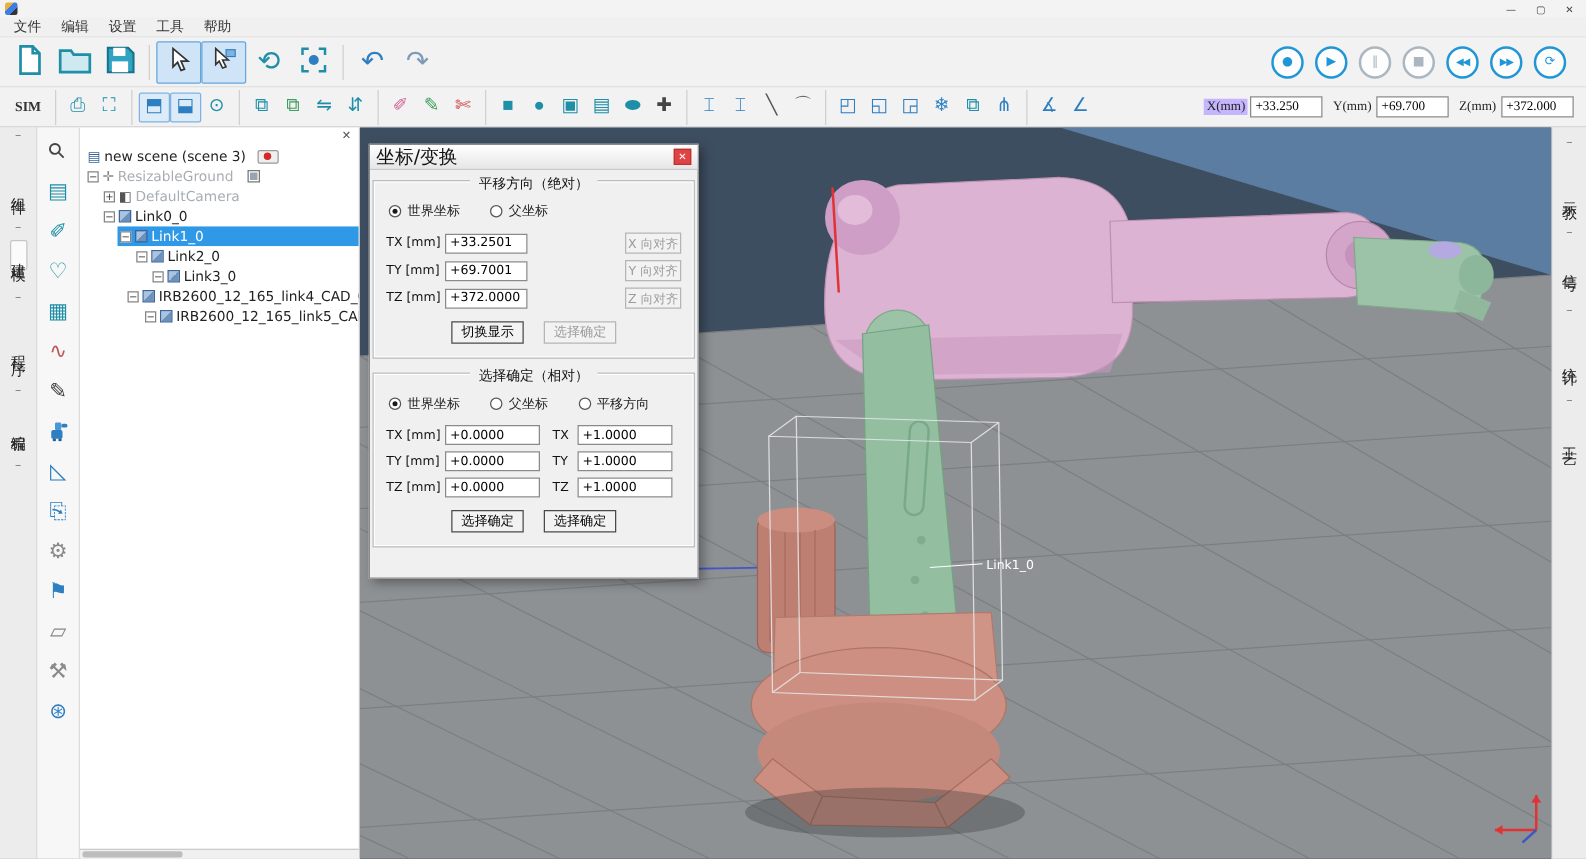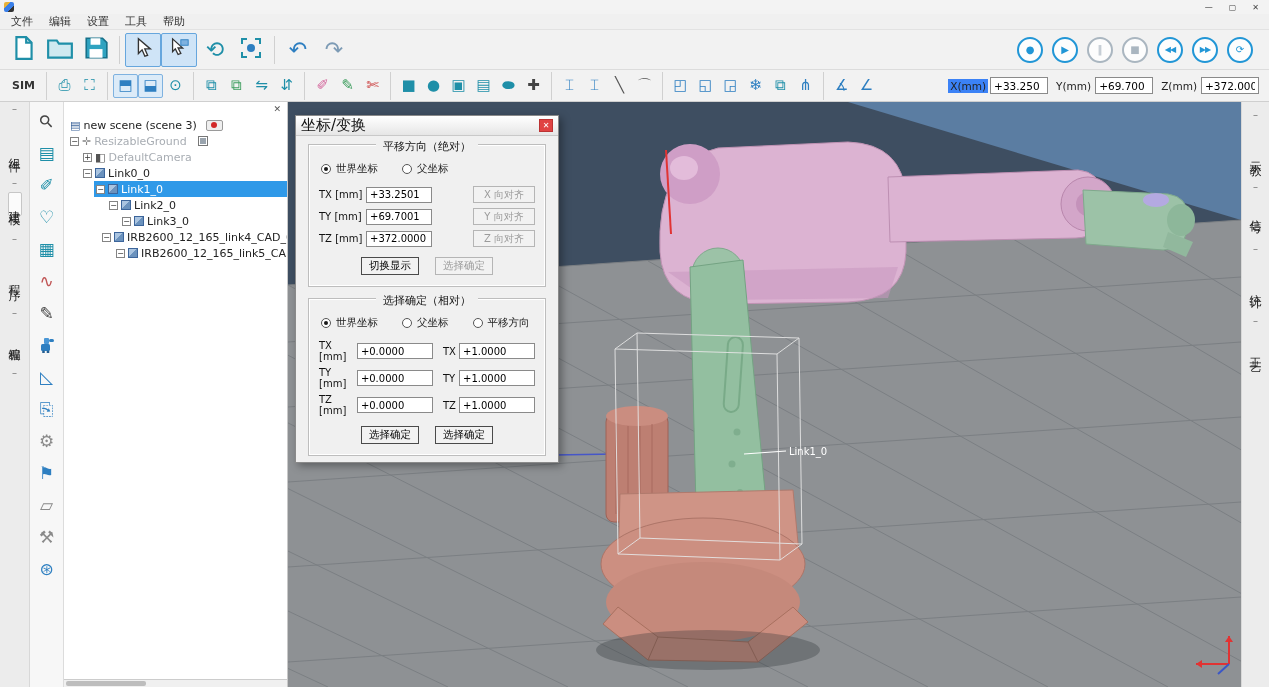--- a/index.html
+++ b/index.html
@@ -19,33 +19,33 @@
   .tb1-btn{width:36px;height:34px;display:flex;align-items:center;justify-content:center;border:1px solid transparent;border-radius:2px;}
   .tb1-btn.pressed{background:#cfe4f7;border-color:#66a6dd;}
   .tb1-glyph{font-size:22px;color:#2e7fc1;line-height:1;}
   .sep-v{width:1px;height:28px;background:#d0d0d0;margin:0 5px;}
   .playbar{margin-left:auto;display:flex;gap:9px;align-items:center;padding-right:10px;}
   .pcircle{width:26px;height:26px;border-radius:50%;border:2px solid #2196d6;background:#fdfdfd;display:flex;align-items:center;justify-content:center;font-size:10px;color:#2196d6;line-height:1;}
   .pcircle.disabled{border-color:#aab6c0;color:#aab6c0;}
   .pcircle .small{font-size:8px;letter-spacing:-1px;}
 
   
-  .toolbar2{height:32px;background:#f2f2f2;border-bottom:1px solid #cfcfcf;display:flex;align-items:center;padding:0 6px;}
+  .toolbar2{height:32px;background:#f2f2f2;border-bottom:1px solid #cfcfcf;display:flex;align-items:center;padding:0 6px;font-family:Liberation Serif, serif;}
   .sim-label{font-size:11px;font-weight:bold;color:#333;padding:0 6px;}
   .tb2-btn{width:25px;height:24px;display:flex;align-items:center;justify-content:center;border:1px solid transparent;border-radius:2px;}
   .tb2-btn.pressed{background:#dcebf8;border-color:#7fb2e0;}
   .tb2-glyph{font-size:15px;color:#1f8fa8;line-height:1;}
   .tb2-glyph.blue{color:#2e7fc1;}
   .tb2-glyph.pink{color:#d46a9e;}
   .tb2-glyph.red{color:#cc4444;}
   .tb2-glyph.green{color:#3f9e5f;}
   .coords{margin-left:auto;display:flex;align-items:center;gap:6px;padding-right:4px;}
   .coord-group{display:flex;align-items:center;gap:2px;}
   .coord-label{font-size:10.5px;color:#222;padding:1px 2px;}
-  .coord-label.hl{background:#3b82f6;}
+  .coord-label.hl{background:#c4b5fd;}
   .coord-input{width:58px;height:17px;border:1px solid #8a8a8a;background:#fff;font-size:10.5px;font-family:inherit;padding:0 3px;}
 
   
   .main{display:flex;height:585px;}
   .tabstrip{width:30px;background:#ececec;display:flex;flex-direction:column;align-items:center;border-right:1px solid #d8d8d8;}
   .tabstrip.right{border-right:none;border-left:1px solid #d8d8d8;width:28px;}
   .vdash{font-size:10px;color:#777;height:14px;line-height:14px;}
   .vtab{writing-mode:vertical-lr;text-orientation:upright;font-size:12px;color:#222;letter-spacing:3px;padding:8px 0;line-height:1;}
   .vtab.active{background:#fbfbfb;border:1px solid #c6c6c6;border-radius:2px;}
 
@@ -77,33 +77,33 @@
 
   
   .viewport{flex:1;position:relative;background:#3e4e61;overflow:hidden;}
   .viewport svg{display:block;}
 
   
   .dialog{position:absolute;left:295px;top:115px;width:264px;height:348px;background:#f0f0f0;border:1px solid #8a8a8a;box-shadow:3px 3px 8px rgba(0,0,0,.35);z-index:10;display:flex;flex-direction:column;}
   .dlg-title{height:20px;background:linear-gradient(#ffffff,#e6e6e6);border-bottom:1px solid #c9c9c9;display:flex;align-items:center;padding:0 5px;}
   .dlg-title-text{font-size:15px;color:#111;}
   .dlg-close{margin-left:auto;width:14px;height:13px;background:#e04343;color:#fff;font-size:8px;display:flex;align-items:center;justify-content:center;border:1px solid #b33;}
-  .dlg-body{flex:1;padding:9px 13px 6px;}
+  .dlg-body{flex:1;padding:9px 3px 6px;}
   .group{border:1px solid #fff;outline:1px solid #bdbdbd;position:relative;padding:12px 9px 10px;margin-bottom:13px;}
   .group-title{position:absolute;top:-7px;left:50%;transform:translateX(-50%);background:#f0f0f0;padding:0 7px;font-size:11px;color:#111;white-space:nowrap;}
   .radio-row{display:flex;align-items:center;gap:5px;margin:4px 2px 10px;font-size:10.5px;}
   .radio-row .gap{width:14px;}
   .radio{width:10px;height:10px;border:1px solid #555;border-radius:50%;background:#fff;position:relative;flex:none;}
   .radio.checked::after{content:"";position:absolute;left:2px;top:2px;width:4px;height:4px;border-radius:50%;background:#1a1a1a;}
   .field-row{display:flex;align-items:center;margin-bottom:5px;font-size:10px;}
   .f-label{width:47px;color:#111;}
   .f-label2{width:20px;color:#111;margin-left:10px;}
   .f-input{width:66px;height:16px;border:1px solid #8a8a8a;background:#fff;font-size:10px;font-family:inherit;padding:0 3px;}
   .f-input.sm{width:76px;}
-  .align-btn{margin-left:auto;width:62px;height:17px;font-size:10px;background:#f2f2f2;border:1px solid #b5b5b5;color:#9b9b9b;display:flex;align-items:center;justify-content:center;}
+  .align-btn{margin-left:auto;width:45px;height:17px;font-size:10px;background:#f2f2f2;border:1px solid #b5b5b5;color:#9b9b9b;display:flex;align-items:center;justify-content:center;}
   .btn-row{display:flex;justify-content:center;gap:16px;margin-top:10px;}
   .dlg-btn{width:58px;height:18px;font-size:10.5px;display:flex;align-items:center;justify-content:center;background:#f2f2f2;}
   .dlg-btn.en{border:1px solid #4a4a4a;color:#000;}
   .dlg-btn.dis{border:1px solid #b5b5b5;color:#9b9b9b;}
 </style>
 </head>
 <body>
 
 <div class="titlebar">
   <span class="app-icon"></span>

